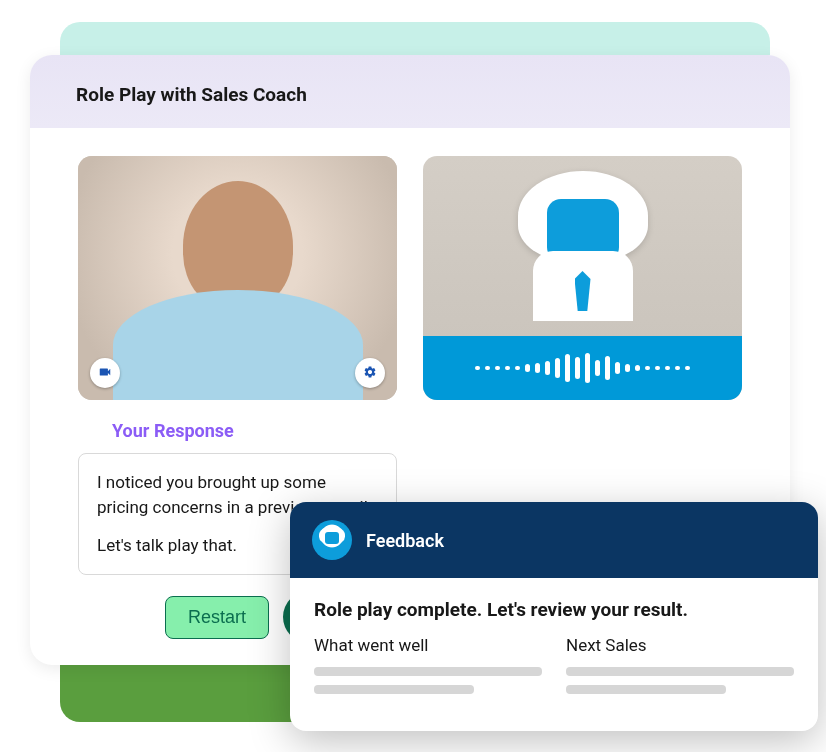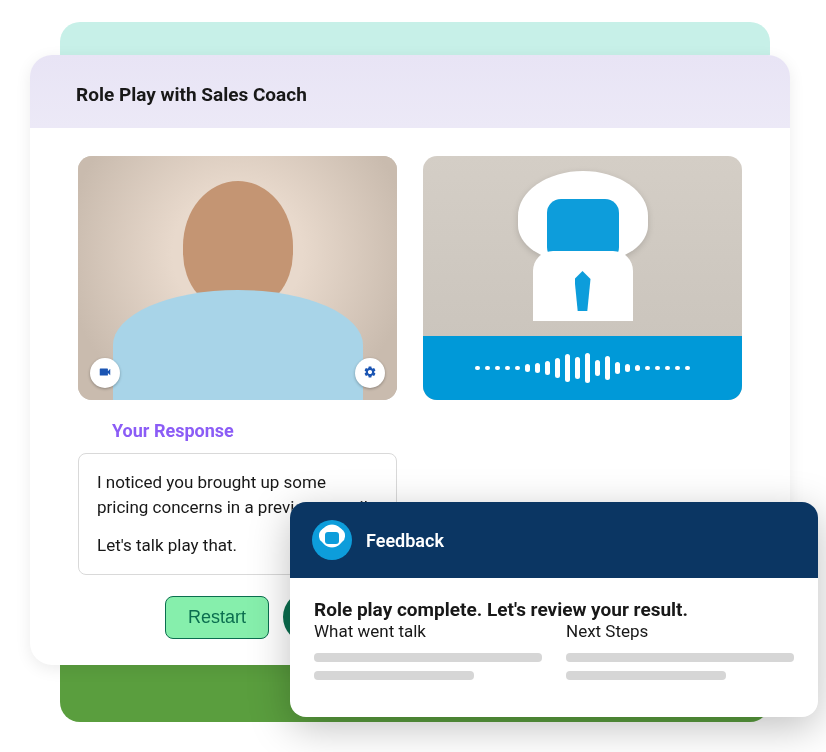--- a/index.html
+++ b/index.html
@@ -291,20 +291,21 @@
       font-size: 18px;
       font-weight: 600;
     }
     .feedback-body {
       padding: 20px 24px 28px;
     }
     .feedback-lead {
       font-size: 19px;
       font-weight: 700;
       color: #181818;
+      margin-bottom: 14px;
     }
     .feedback-cols {
       display: flex;
       gap: 24px;
     }
     .feedback-col { flex: 1; }
     .feedback-col-title {
       font-size: 17px;
       color: #181818;
       margin-bottom: 12px;
@@ -409,24 +410,24 @@
 
 <div class="feedback-panel">
   <div class="feedback-header">
     <div class="feedback-avatar"></div>
     <div class="feedback-title">Feedback</div>
   </div>
   <div class="feedback-body">
     <div class="feedback-lead">Role play complete. Let's review your result.</div>
     <div class="feedback-cols">
       <div class="feedback-col">
-        <div class="feedback-col-title">What went talk</div>
+        <div class="feedback-col-title">What went well</div>
         <div class="skeleton"></div>
         <div class="skeleton short"></div>
       </div>
       <div class="feedback-col">
-        <div class="feedback-col-title">Next Steps</div>
+        <div class="feedback-col-title">Next Sales</div>
         <div class="skeleton"></div>
         <div class="skeleton short"></div>
       </div>
     </div>
   </div>
 </div>
 
 </body></html>

